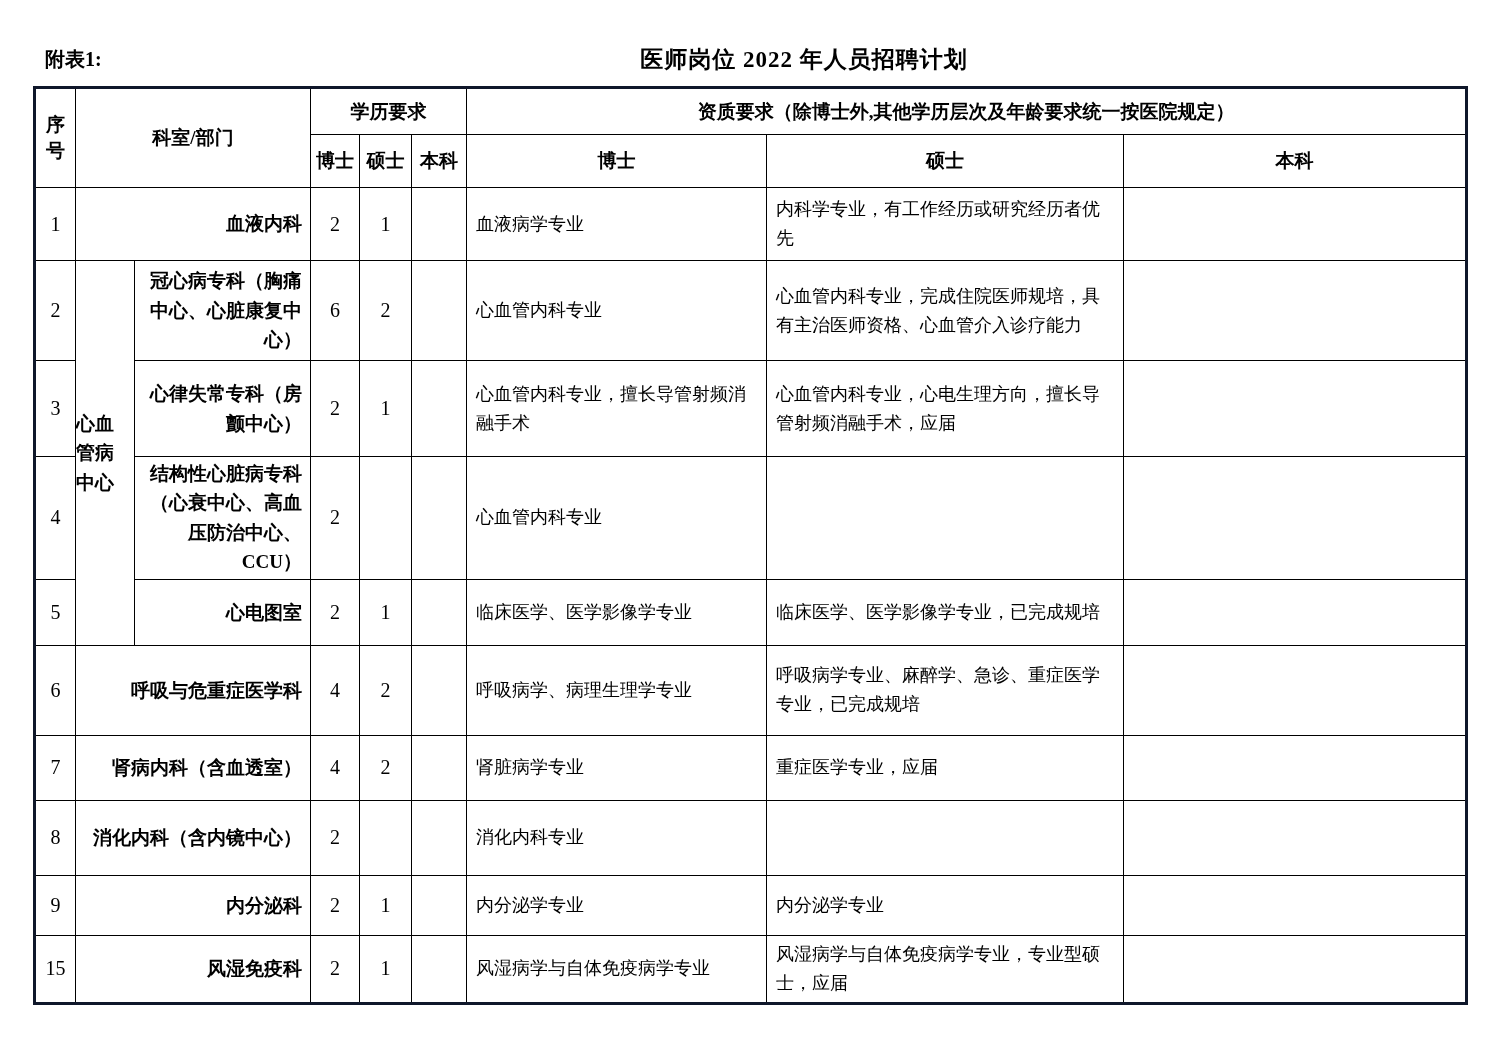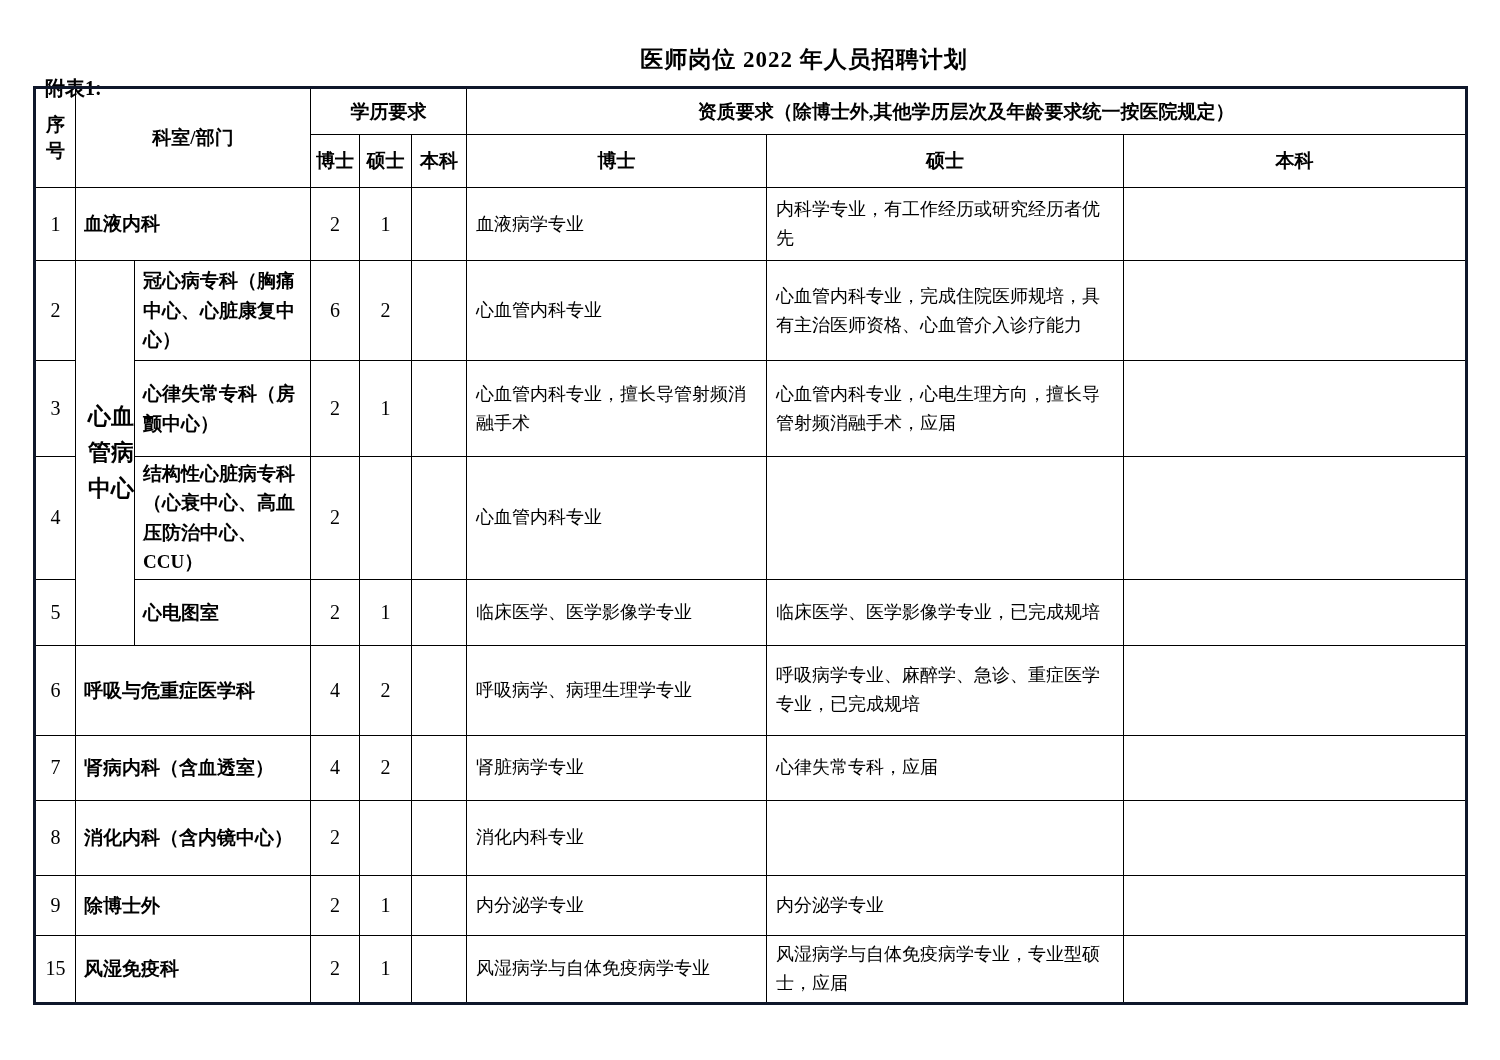--- a/index.html
+++ b/index.html
@@ -14,21 +14,20 @@
     font-family: "Liberation Serif", "DejaVu Serif", serif;
     color: #000;
     overflow: hidden;
   }
   .doc-label {
     position: absolute;
     left: 45px;
     top: 46px;
     font-size: 20px;
     font-weight: bold;
-    margin-top: 29px;
   }
   .doc-title {
     position: absolute;
     left: 112px;
     right: 4px;
     top: 44px;
     text-align: center;
     font-size: 23px;
     font-weight: bold;
     letter-spacing: 1px;
@@ -49,28 +48,28 @@
   }
   td.hdr {
     font-weight: bold;
     font-size: 19px;
     text-align: center;
     padding: 0 4px;
   }
   td.dept {
     font-weight: bold;
     font-size: 19px;
-    text-align: left;
+    text-align: right;
     padding: 2px 8px;
     line-height: 1.55;
   }
   td.grp {
     font-weight: bold;
-    font-size: 23px;
-    text-align: right;
+    font-size: 19px;
+    text-align: left;
     padding: 0;
     line-height: 1.55;
   }
   td.grp span {
     display: inline-block;
     width: 2.15em;
   }
   td.num {
     font-size: 20px;
     text-align: center;
@@ -185,38 +184,38 @@
     <td class="qual"></td>
   </tr>
 
   <tr style="height:65px">
     <td class="num">7</td>
     <td class="dept" colspan="2">肾病内科（含血透室）</td>
     <td class="num">4</td>
     <td class="num">2</td>
     <td class="num"></td>
     <td class="qual">肾脏病学专业</td>
-    <td class="qual">心律失常专科，应届</td>
+    <td class="qual">重症医学专业，应届</td>
     <td class="qual"></td>
   </tr>
 
   <tr style="height:75px">
     <td class="num">8</td>
     <td class="dept" colspan="2">消化内科（含内镜中心）</td>
     <td class="num">2</td>
     <td class="num"></td>
     <td class="num"></td>
     <td class="qual">消化内科专业</td>
     <td class="qual"></td>
     <td class="qual"></td>
   </tr>
 
   <tr style="height:60px">
     <td class="num">9</td>
-    <td class="dept" colspan="2">除博士外</td>
+    <td class="dept" colspan="2">内分泌科</td>
     <td class="num">2</td>
     <td class="num">1</td>
     <td class="num"></td>
     <td class="qual">内分泌学专业</td>
     <td class="qual">内分泌学专业</td>
     <td class="qual"></td>
   </tr>
 
   <tr style="height:68px">
     <td class="num">15</td>

